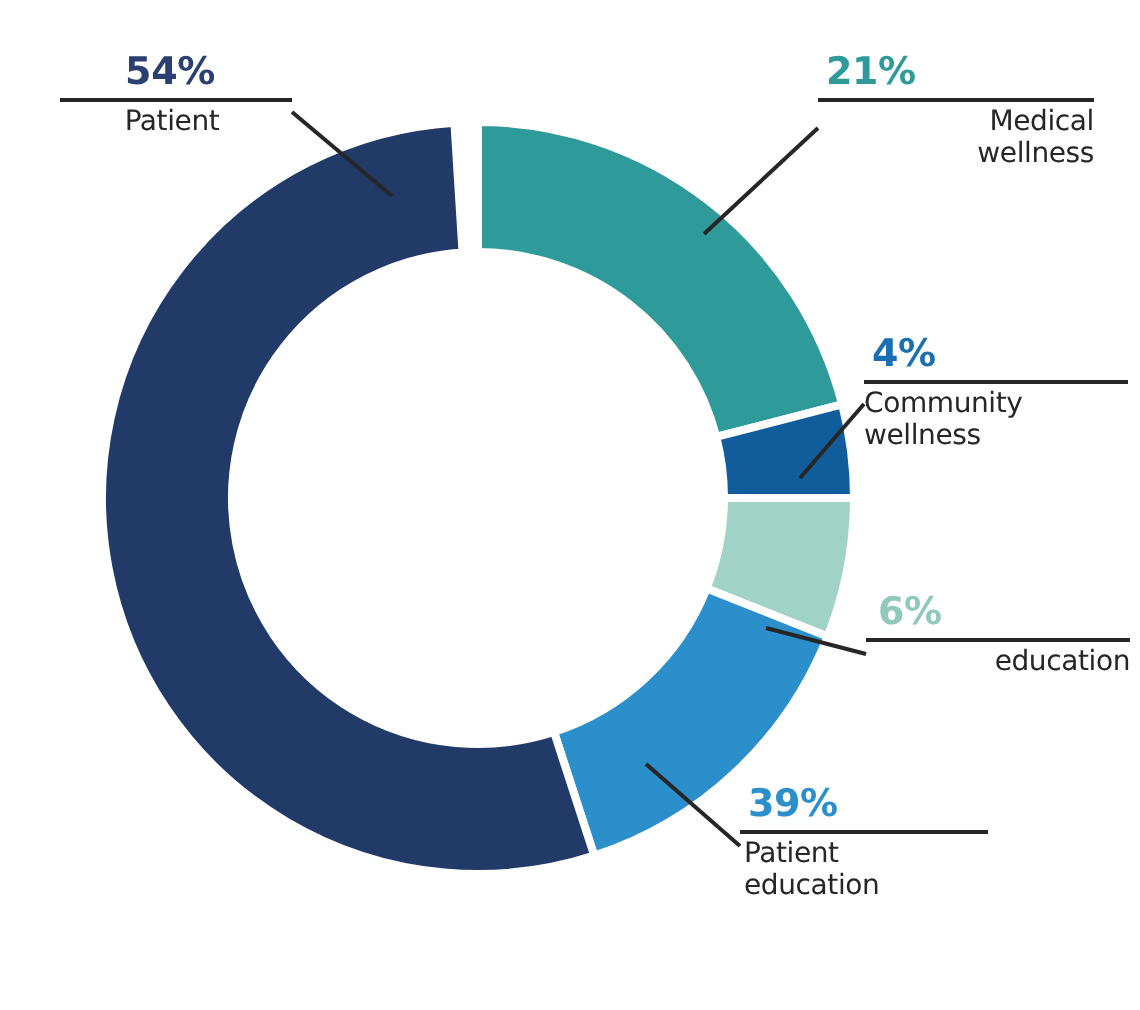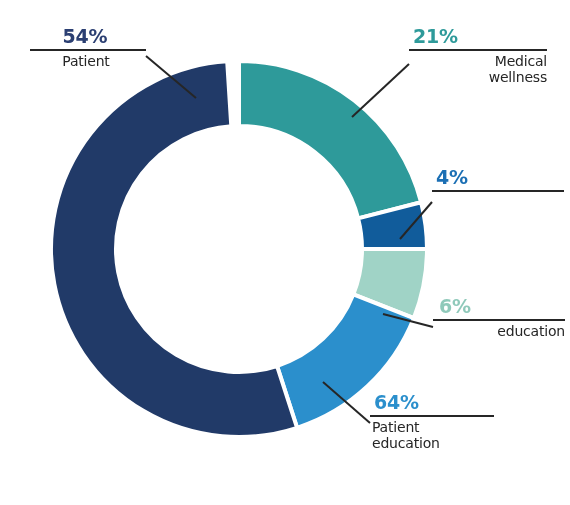--- a/index.html
+++ b/index.html
@@ -91,32 +91,36 @@
     <div class="rule"></div>
     <div class="lbl">
       <div>Medical</div>
       <div>wellness</div>
     </div>
   </div>
 
   <div class="label-group" id="lab-community-wellness">
     <div class="pct" style="color: rgb(27, 111, 180);">4%</div>
     <div class="rule"></div>
+    <div class="lbl">
+      <div>Community</div>
+      <div>wellness</div>
+    </div>
   </div>
 
   <div class="label-group" id="lab-education">
     <div class="pct" style="color: rgb(143, 201, 186);">6%</div>
     <div class="rule"></div>
     <div class="lbl">
       <div>education</div>
     </div>
   </div>
 
   <div class="label-group" id="lab-patient-assistance">
-    <div class="pct" style="color: rgb(43, 143, 204);">64%</div>
+    <div class="pct" style="color: rgb(43, 143, 204);">39%</div>
     <div class="rule"></div>
     <div class="lbl">
       <div>Patient</div>
       <div>education</div>
     </div>
   </div>
 
 </div>
 
 </body></html>

